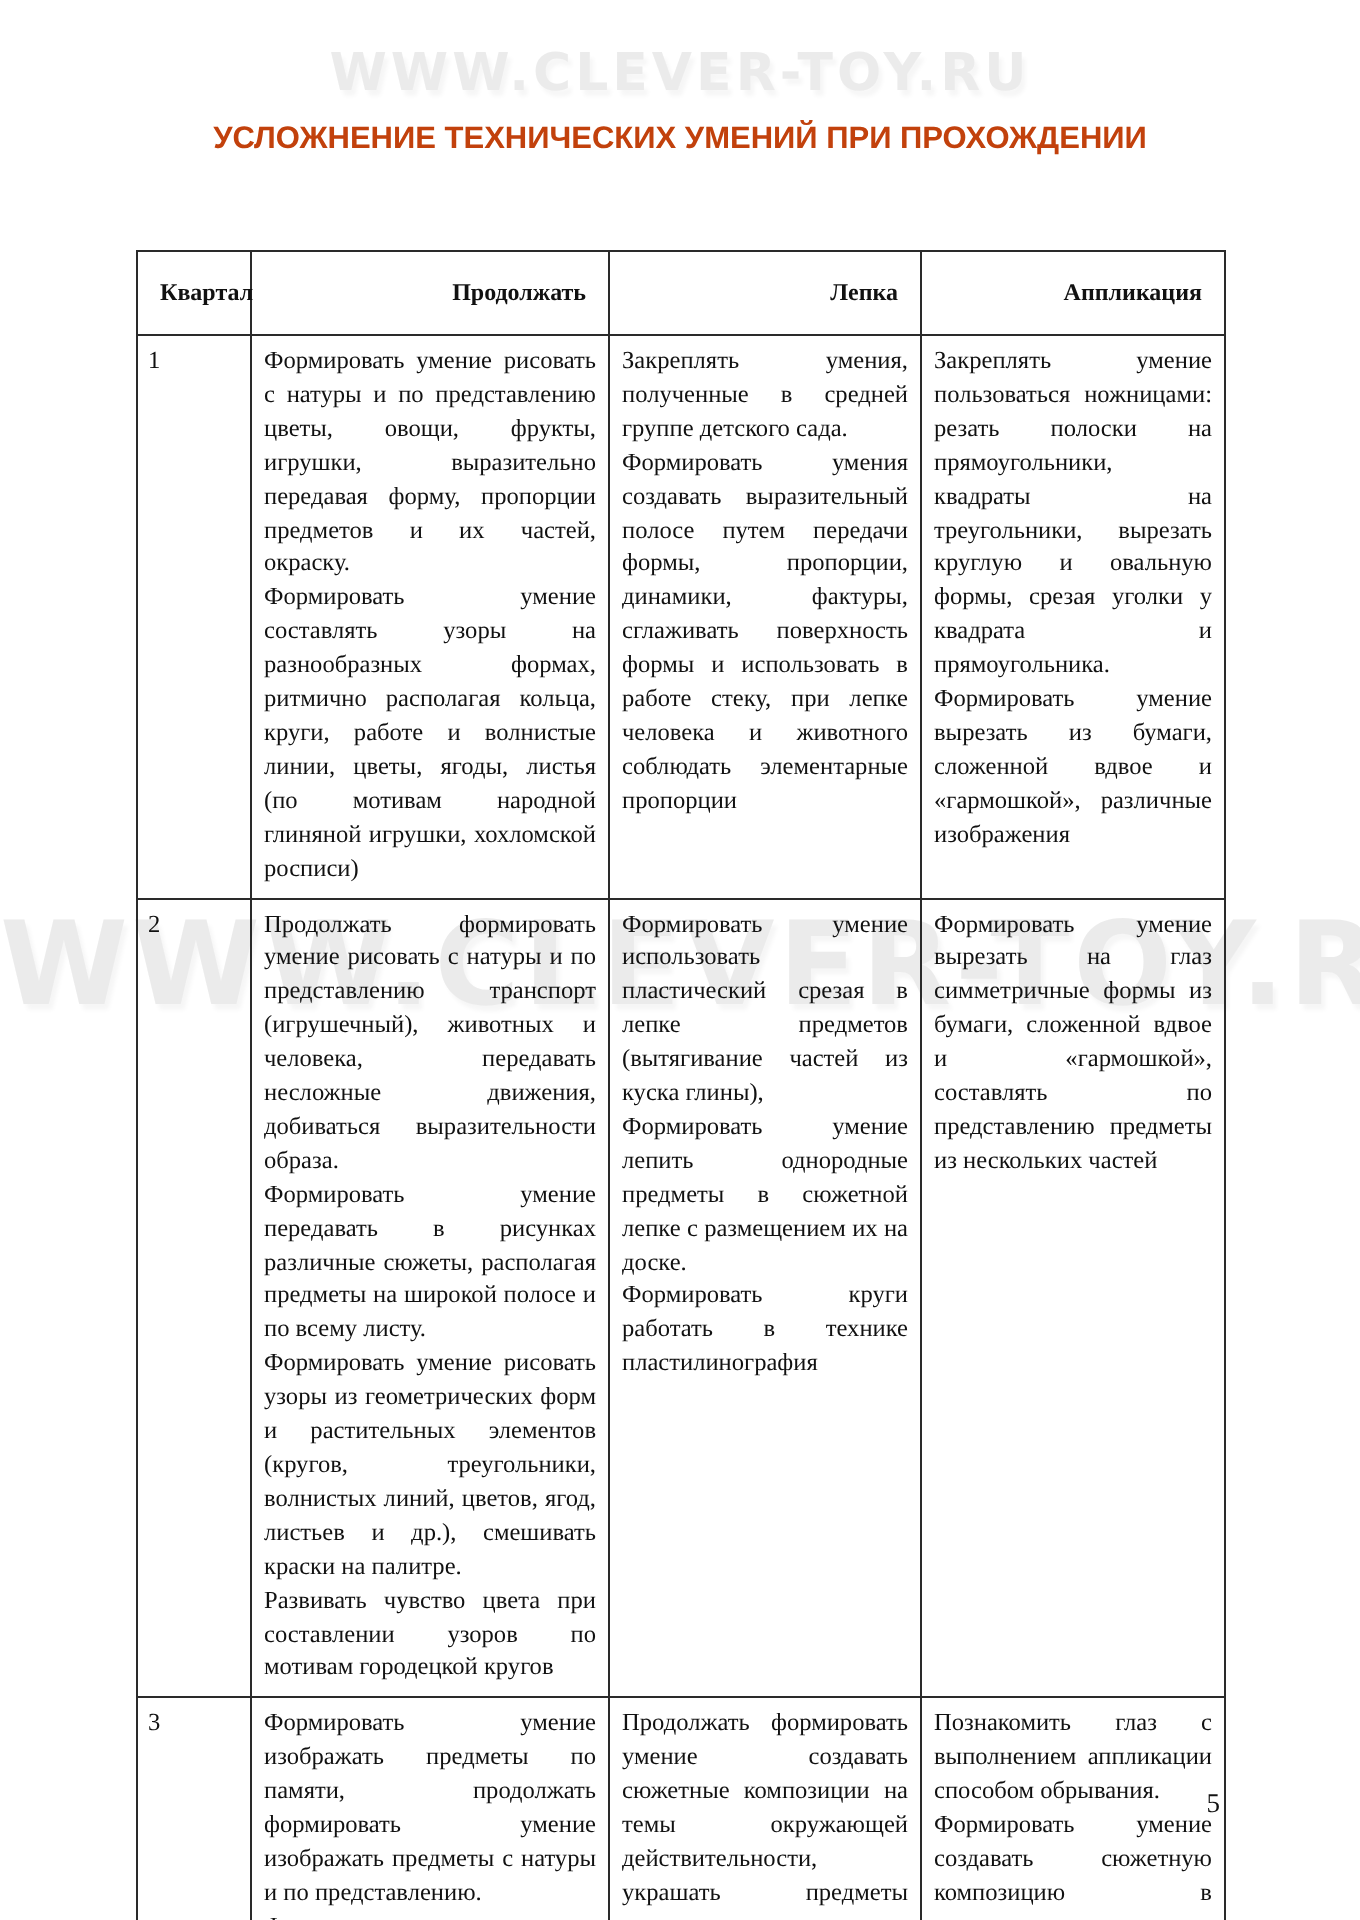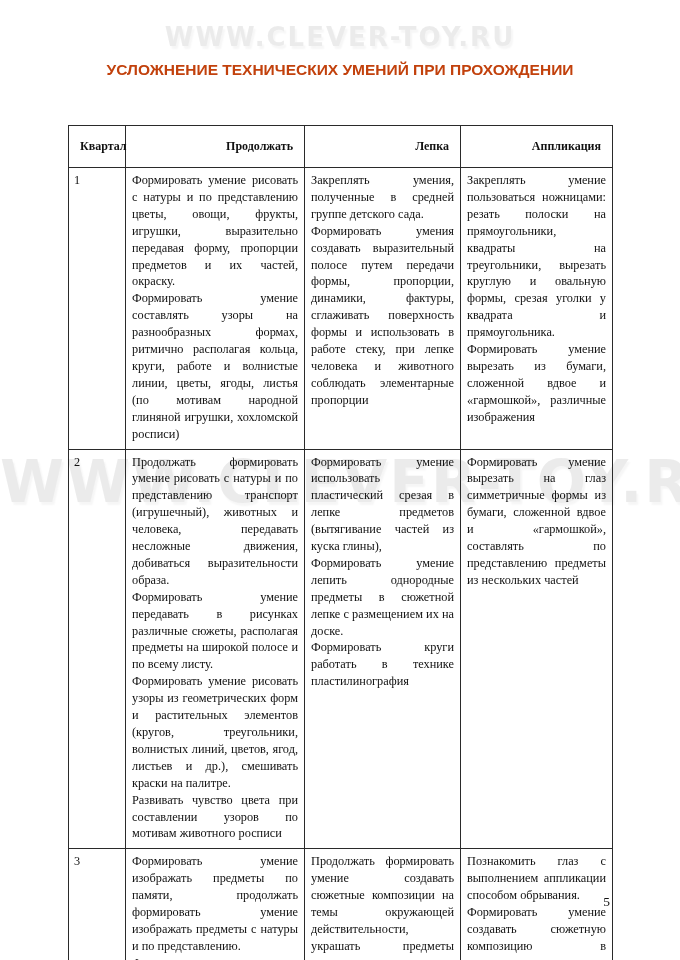--- a/index.html
+++ b/index.html
@@ -126,21 +126,21 @@
             <p>Закреплять умение пользоваться ножницами: резать полоски на прямоугольники, квадраты на треугольники, вырезать круглую и овальную формы, срезая уголки у квадрата и прямоугольника.</p>
             <p>Формировать умение вырезать из бумаги, сложенной вдвое и «гармошкой», различные изображения</p>
           </td>
         </tr>
         <tr class="row-2">
           <td class="cell-quarter">2</td>
           <td class="cell-text">
             <p>Продолжать формировать умение рисовать с натуры и по представлению транспорт (игрушечный), животных и человека, передавать несложные движения, добиваться выразительности образа.</p>
             <p>Формировать умение передавать в рисунках различные сюжеты, располагая предметы на широкой полосе и по всему листу.</p>
             <p>Формировать умение рисовать узоры из геометрических форм и растительных элементов (кругов, треугольники, волнистых линий, цветов, ягод, листьев и др.), смешивать краски на палитре.</p>
-            <p>Развивать чувство цвета при составлении узоров по мотивам животного росписи</p>
+            <p>Развивать чувство цвета при составлении узоров по мотивам городецкой кругов</p>
           </td>
           <td class="cell-text">
             <p>Формировать умение использовать пластический срезая в лепке предметов (вытягивание частей из куска глины),</p>
             <p>Формировать умение лепить однородные предметы в сюжетной лепке с размещением их на доске.</p>
             <p>Формировать круги работать в технике пластилинография</p>
           </td>
           <td class="cell-text">
             <p>Формировать умение вырезать на глаз симметричные формы из бумаги, сложенной вдвое и «гармошкой», составлять по представлению предметы из нескольких частей</p>
           </td>
         </tr>

